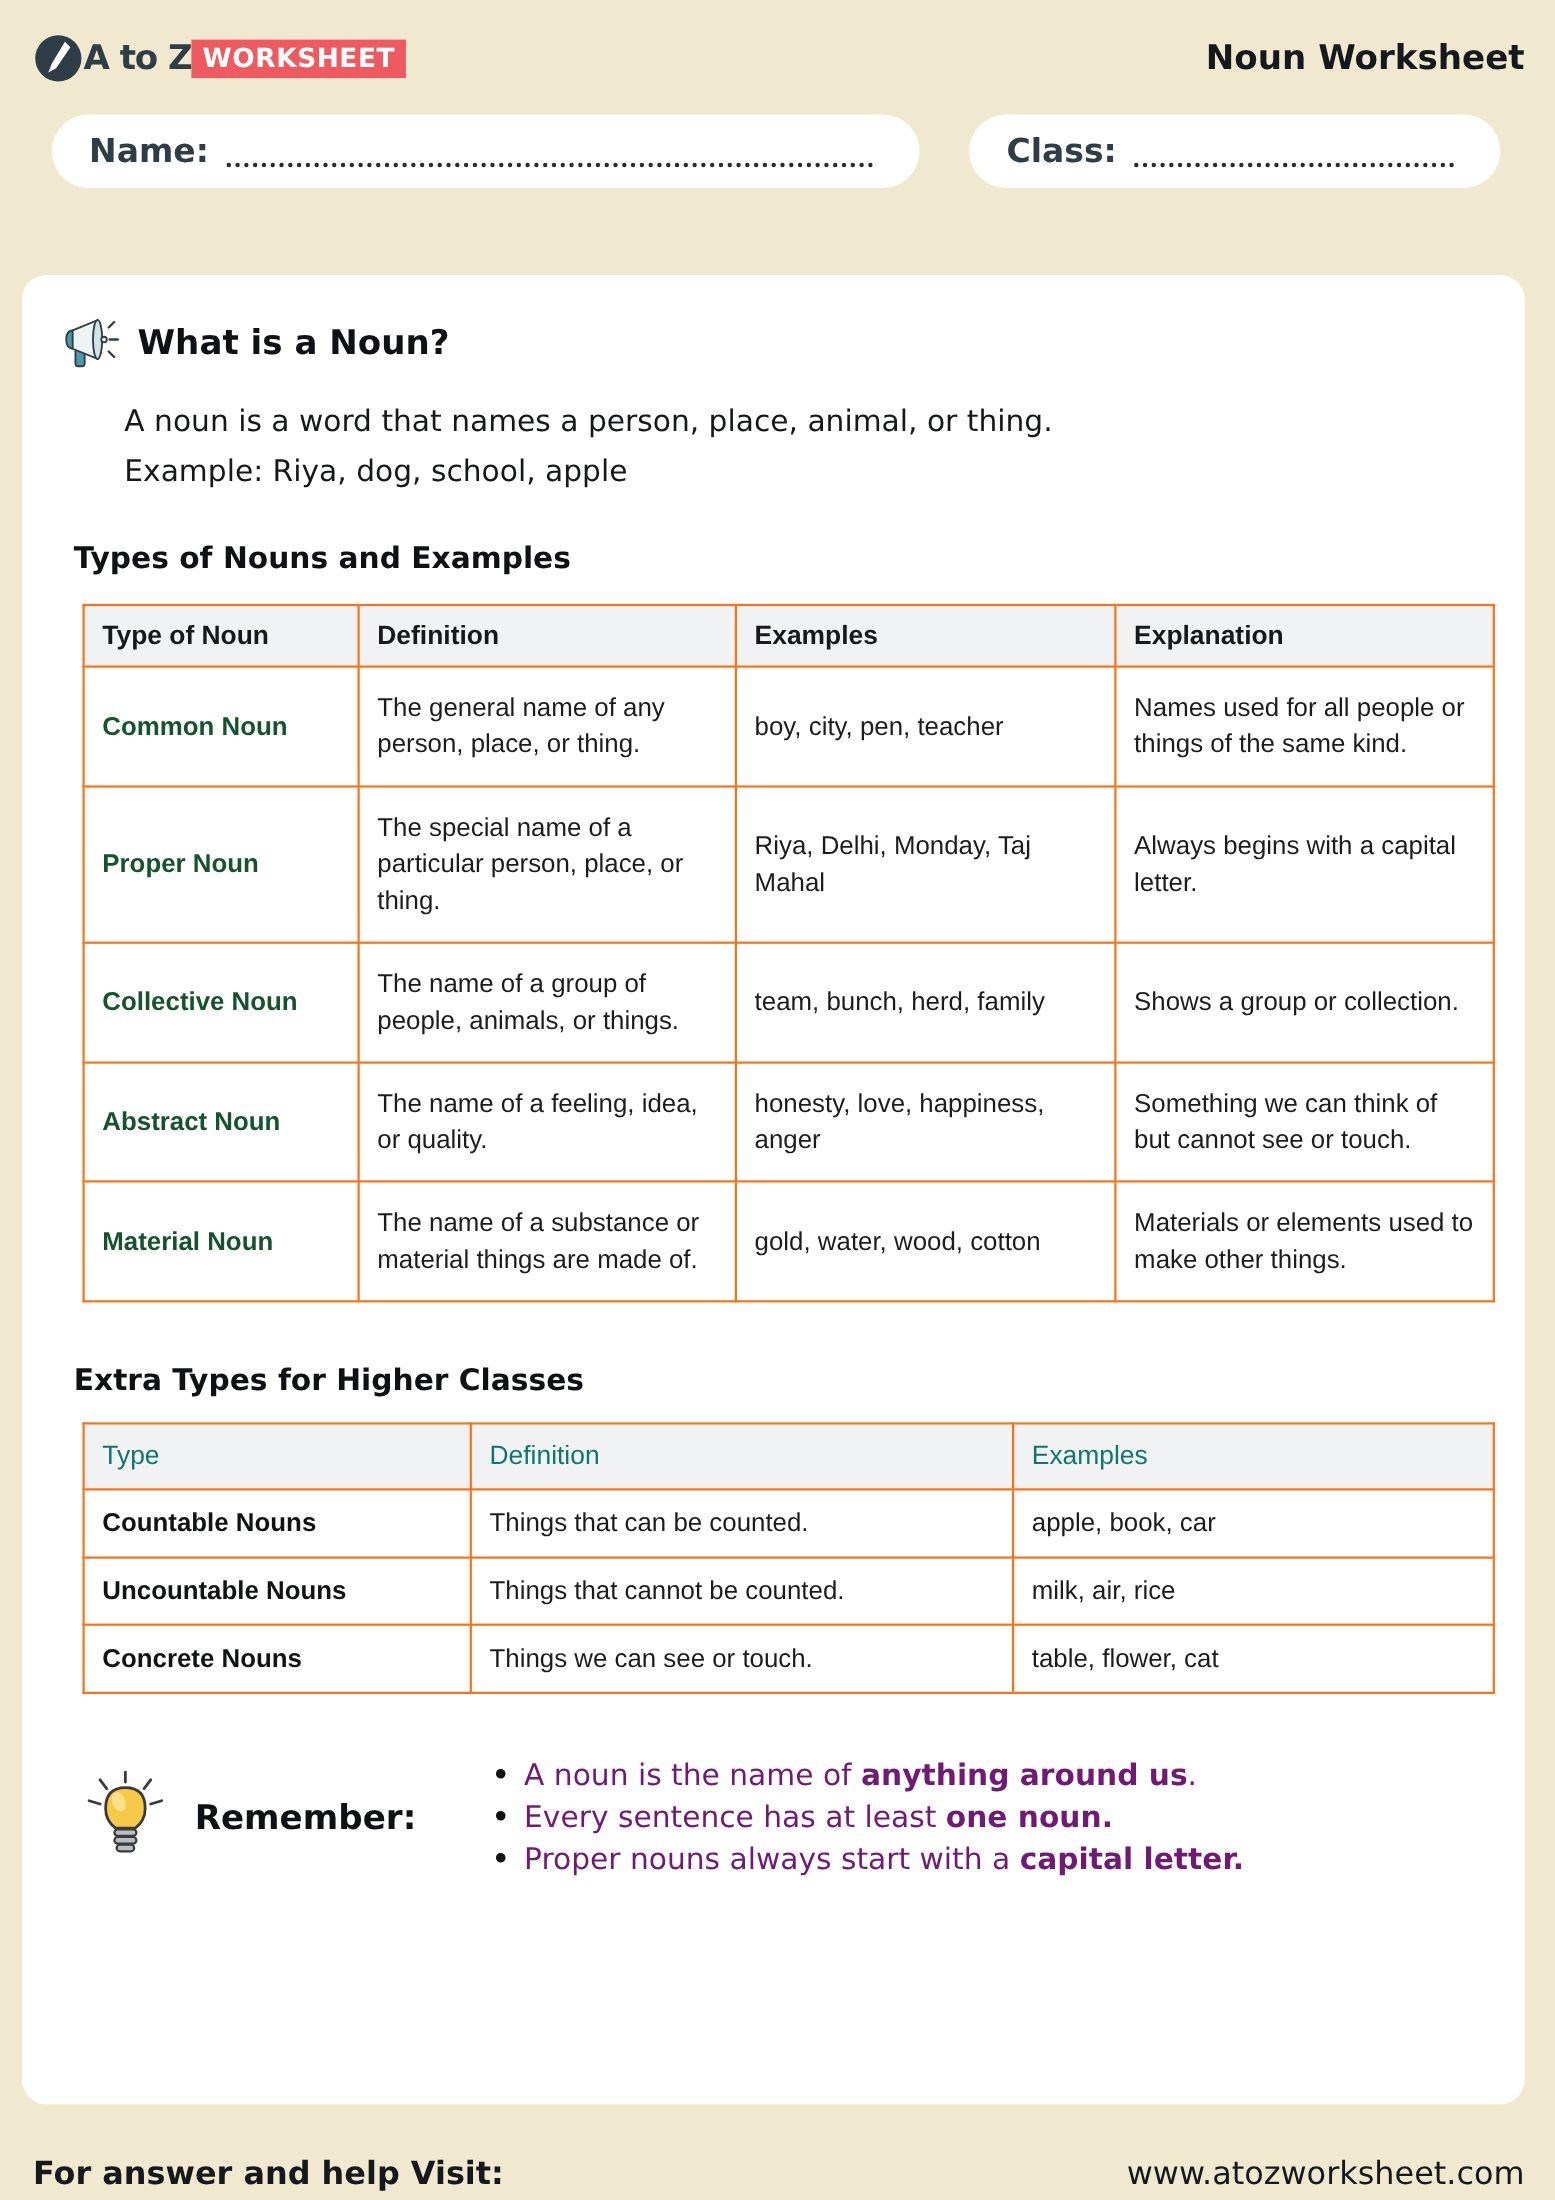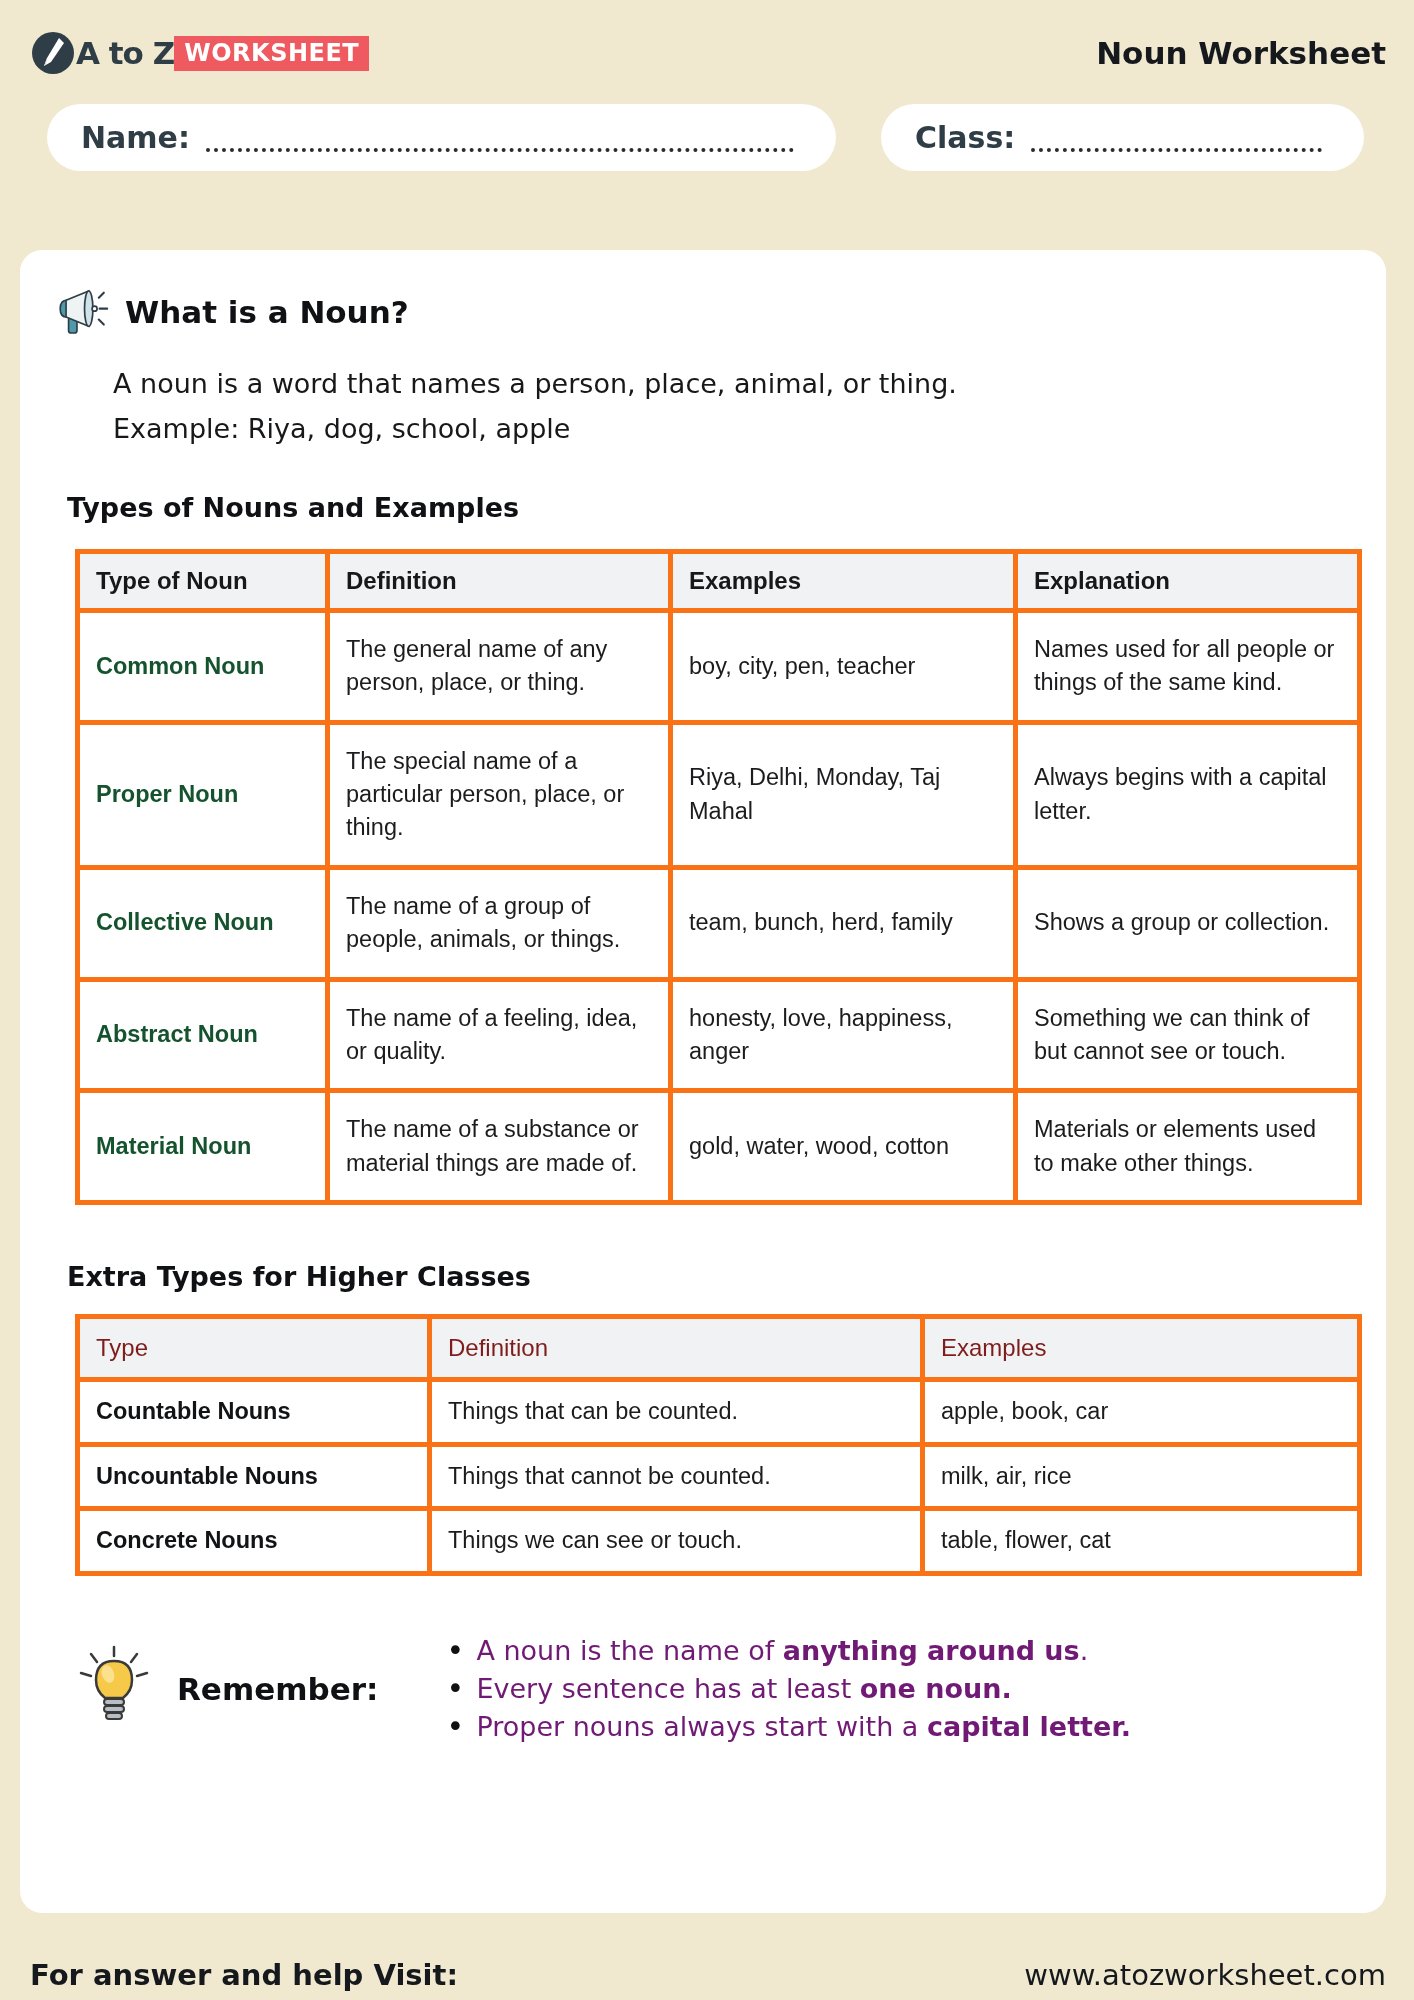--- a/index.html
+++ b/index.html
@@ -48,30 +48,30 @@
   .intro-example{font-size:27px;color:#17181a;margin:14px 0 0 58px;}
   .intro-example .bold{font-weight:normal;}
   .section-heading{font-size:27px;font-weight:bold;color:#101114;margin:48px 0 0 12px;}
   .section-heading.extra{margin-top:56px;}
   
   table{
     border-collapse:collapse;table-layout:fixed;
     width:1282px;margin:26px 0 0 20px;
     font-family:"Liberation Sans",sans-serif;color:#1c1c1e;
   }
-  th,td{border:5px solid #f97316;text-align:left;vertical-align:middle;word-wrap:break-word;}
+  th,td{border:2px solid #f97316;text-align:left;vertical-align:middle;word-wrap:break-word;}
   .t1 th{
     background:#f1f2f3;font-weight:bold;font-size:24px;color:#17181a;
     padding:13px 16px;
   }
   .t1 td{font-size:23.5px;line-height:1.42;padding:20px 16px;}
   .t1 td.type-cell{font-weight:bold;color:#14532d;margin-top:28px;}
   .t2{margin-top:22px;}
   .t2 th{
-    background:#f1f2f3;font-weight:normal;font-size:24px;color:#7f1d1d;
+    background:#f1f2f3;font-weight:normal;font-size:24px;color:#0f766e;
     padding:15px 16px;
   }
   .t2 td{font-size:23.5px;padding:14px 16px;line-height:1.35;}
   .t2 td.type-cell{font-weight:bold;color:#121315;}
   
   .remember{display:flex;align-items:center;margin:52px 0 0 18px;}
   .remember svg{display:block;flex:0 0 auto;}
   .remember-label{font-size:31px;font-weight:bold;color:#101114;margin:0 0 0 22px;white-space:nowrap;}
   .remember-bullets{list-style:none;margin:0 0 0 62px;padding:0;font-size:27px;color:#701a75;}
   .remember-bullets li{position:relative;padding-left:36px;margin:7px 0;}

